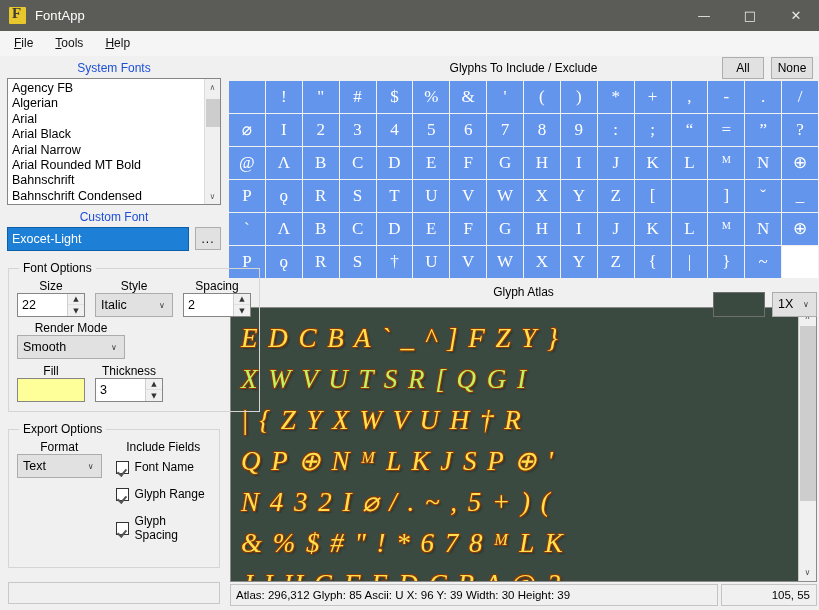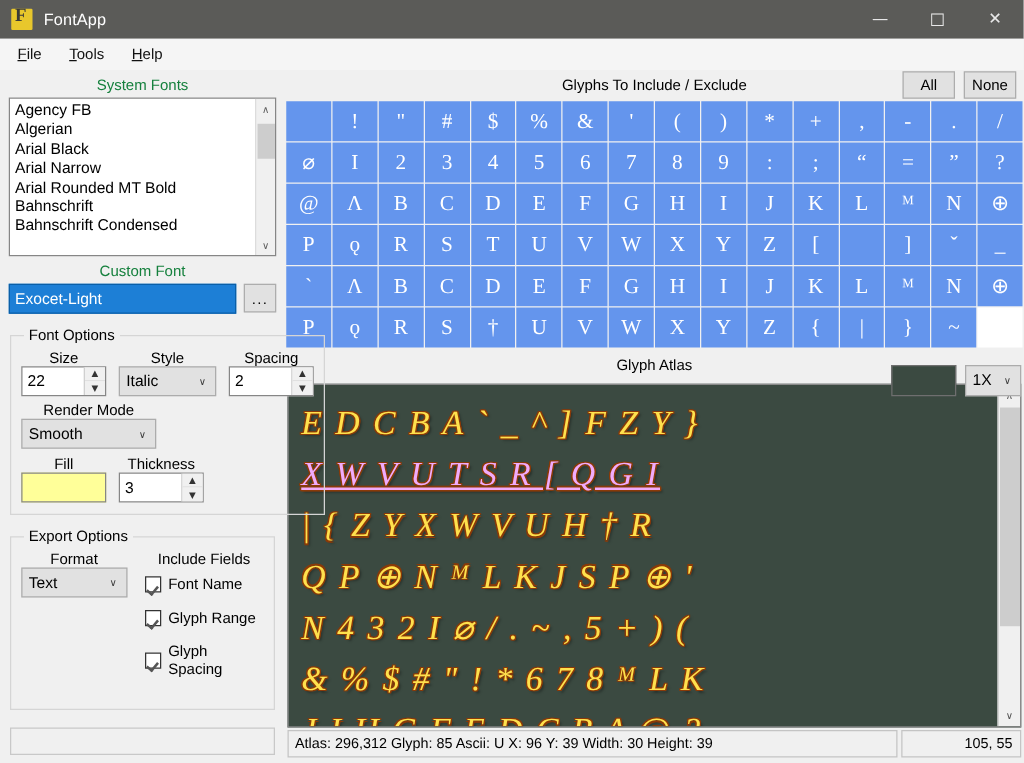--- a/index.html
+++ b/index.html
@@ -76,21 +76,21 @@
     display: flex; flex-direction: column;
     padding: 0; position: relative;
   }
   .right-pane {
     flex: 1 1 auto; display: flex; flex-direction: column;
     min-width: 0;
   }
 
   
   .grp-label {
-    text-align: center; font-size: 12px; color: #15803d;
+    text-align: center; font-size: 12px; color: #1d4ed8;
     padding: 5px 0 3px 0;
   }
   .listbox {
     margin: 0 7px;
     height: 127px;
     background: #fff;
     border: 1px solid #868686;
     display: flex;
     position: relative;
     overflow: hidden;
@@ -378,20 +378,21 @@
   <div class="body">
 
     <div class="left-pane">
 
       <div class="grp-label">System Fonts</div>
 
       <div class="listbox">
         <div class="list-items">
           <div class="list-row">Agency FB</div>
           <div class="list-row">Algerian</div>
+          <div class="list-row">Arial</div>
           <div class="list-row">Arial Black</div>
           <div class="list-row">Arial Narrow</div>
           <div class="list-row">Arial Rounded MT Bold</div>
           <div class="list-row">Bahnschrift</div>
           <div class="list-row">Bahnschrift Condensed</div>
         </div>
         <div class="vscroll">
           <div class="vs-arrow">∧</div>
           <div class="vs-track">
             <div class="vs-thumb" style="top:4px;height:28px;"></div>
@@ -616,21 +617,21 @@
           <div class="combo combo-zoom">
             <span class="combo-val">1X</span>
             <span class="combo-arrow">∨</span>
           </div>
         </div>
       </div>
 
       <div class="atlas-wrap">
         <div class="atlas-canvas" id="atlas-canvas" style="background: rgb(59, 74, 65);">
             <div class="atlas-line" style="color: rgb(255, 225, 77);">E D C B A ` _ ^ ] F  Z Y }</div>
-            <div class="atlas-line" style="color: #f0abfc; text-decoration: underline;">X W V U T S R [ Q G I</div>
+            <div class="atlas-line" style="color: #bef264;">X W V U T S R [ Q G I</div>
             <div class="atlas-line" style="color: rgb(255, 225, 77);">| { Z Y X W V U H † R</div>
             <div class="atlas-line" style="color: rgb(255, 225, 77);">Q P ⊕ N ᴹ L K J S P ⊕ '</div>
             <div class="atlas-line" style="color: rgb(255, 225, 77);">N 4 3  2 I ⌀ / . ~ , 5 + ) (</div>
             <div class="atlas-line" style="color: rgb(255, 225, 77);">&amp; % $ # " ! * 6 7 8 ᴹ L K</div>
             <div class="atlas-line" style="color: rgb(255, 225, 77);">J I H G F E D C B A @ ?</div>
           </div>
         <div class="atlas-scroll">
           <div class="as-arrow">∧</div>
           <div class="as-track">
             <div class="as-thumb" style="top:0;height:74%;"></div>

